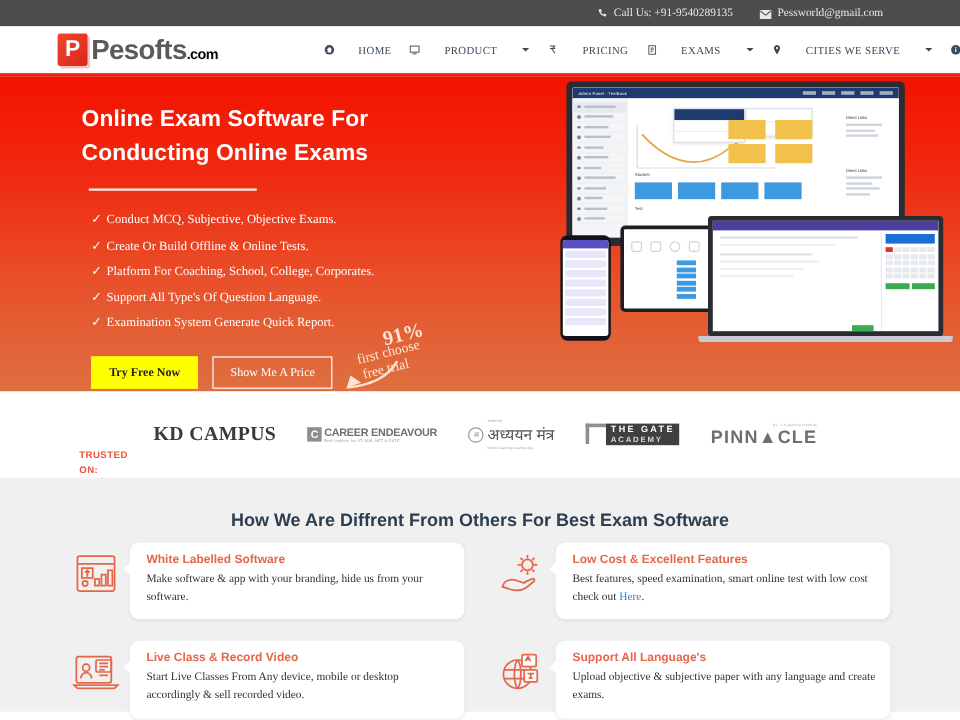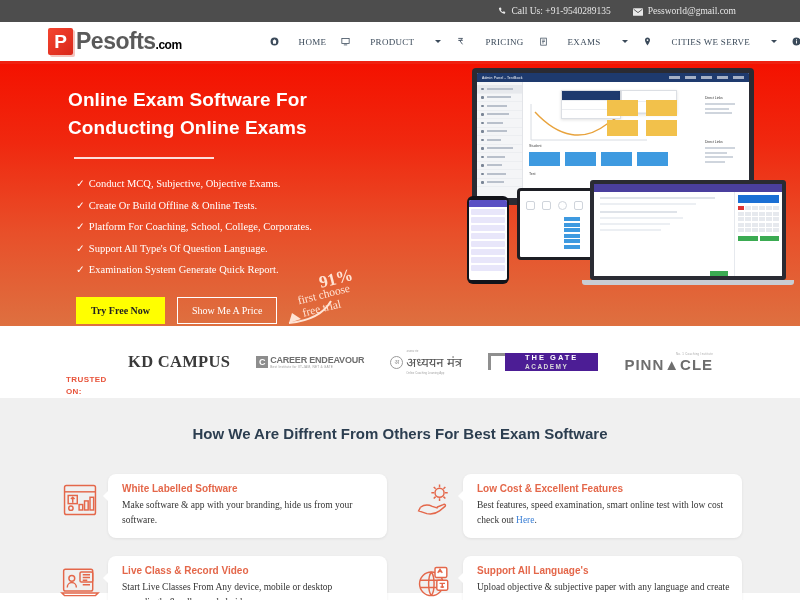--- a/index.html
+++ b/index.html
@@ -172,34 +172,34 @@
   .lg-ce .tx { font-size:9px; font-weight:bold; color:#6e6e6e; letter-spacing:-.2px; white-space:nowrap; }
   .lg-ce .sub { font-size:3.2px; color:#9a9a9a; letter-spacing:.2px; }
   .lg-ad { display:flex; align-items:center; gap:3px; }
   .lg-ad .circ { width:13px; height:13px; border:1px solid #9a9a9a; border-radius:50%;
                  font-size:6px; color:#8a8a8a; display:flex; align-items:center; justify-content:center; }
   .lg-ad .hin { font-size:13px; color:#555; white-space:nowrap;
                 font-family:"Liberation Sans", sans-serif; }
   .lg-ad .tiny { font-size:2.8px; color:#a5a5a5; }
   .lg-gate { display:flex; align-items:center; }
   .lg-gate .gi { width:17px; height:17px; border:3px solid #8f8f8f; border-right:none; border-bottom:none; }
-  .lg-gate .gt { background:#4c1d95; color:#fff; padding:1px 20px; }
+  .lg-gate .gt { background:#404040; color:#fff; padding:1px 4px; }
   .lg-gate .g1 { font-size:7.5px; font-weight:bold; letter-spacing:2px; display:block; line-height:1.1; }
   .lg-gate .g2 { font-size:6.5px; font-weight:bold; letter-spacing:1.5px; display:block;
                  color:#d9d9d9; line-height:1.1; }
   .lg-pin { text-align:right; }
   .lg-pin .pn { font-size:15px; font-weight:bold; color:#6e6e6e; letter-spacing:1px;
                 font-family:"Liberation Sans", sans-serif; white-space:nowrap; }
   .lg-pin .pt { font-size:2.8px; color:#a5a5a5; letter-spacing:.3px; }
 
   
   .features { background:#f0f0f0; padding:27px 0 0 0; height:195px; }
   .sec-title {
     text-align:center; font-size:15px; font-weight:bold; color:#2c3e50;
-    margin-bottom:32px;
+    margin-bottom:10px;
   }
   .cards { display:grid; grid-template-columns:1fr 1fr; gap:18px 26px; padding:0 58px; }
   .card { display:flex; align-items:flex-start; gap:0px; }
   .card-icon {
     width:44px; height:44px; flex:0 0 44px; display:flex; align-items:center;
     justify-content:center; margin-top:4px;
   }
   .card-body {
     position:relative; background:#fff; border-radius:8px; padding:9px 12px 11px 14px;
     flex:1; box-shadow:0 1px 3px rgba(0,0,0,.07); margin-left:6px;

